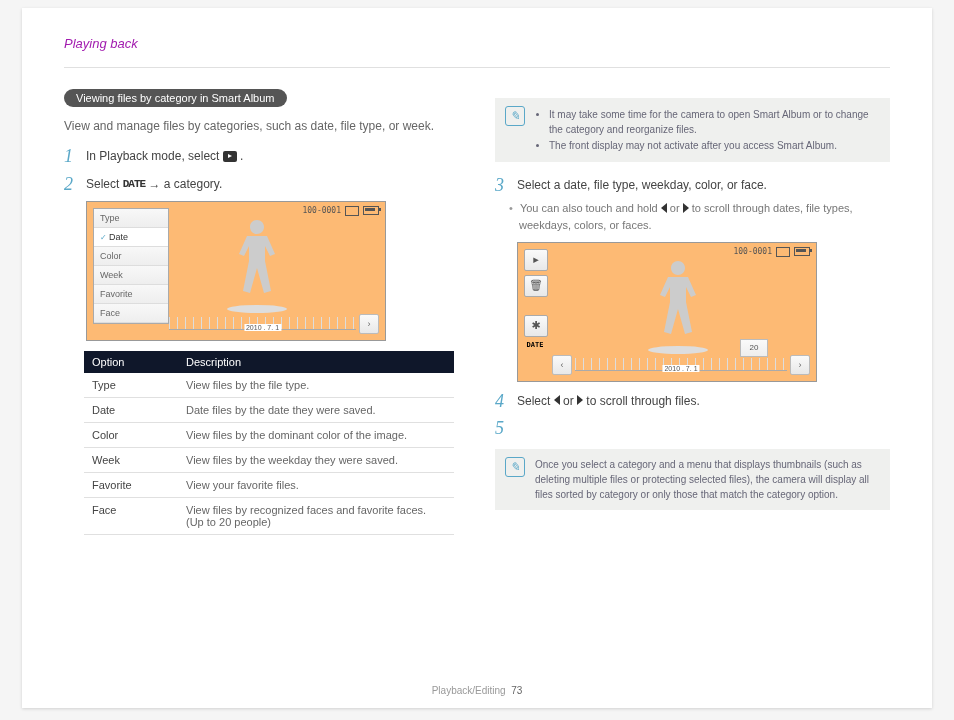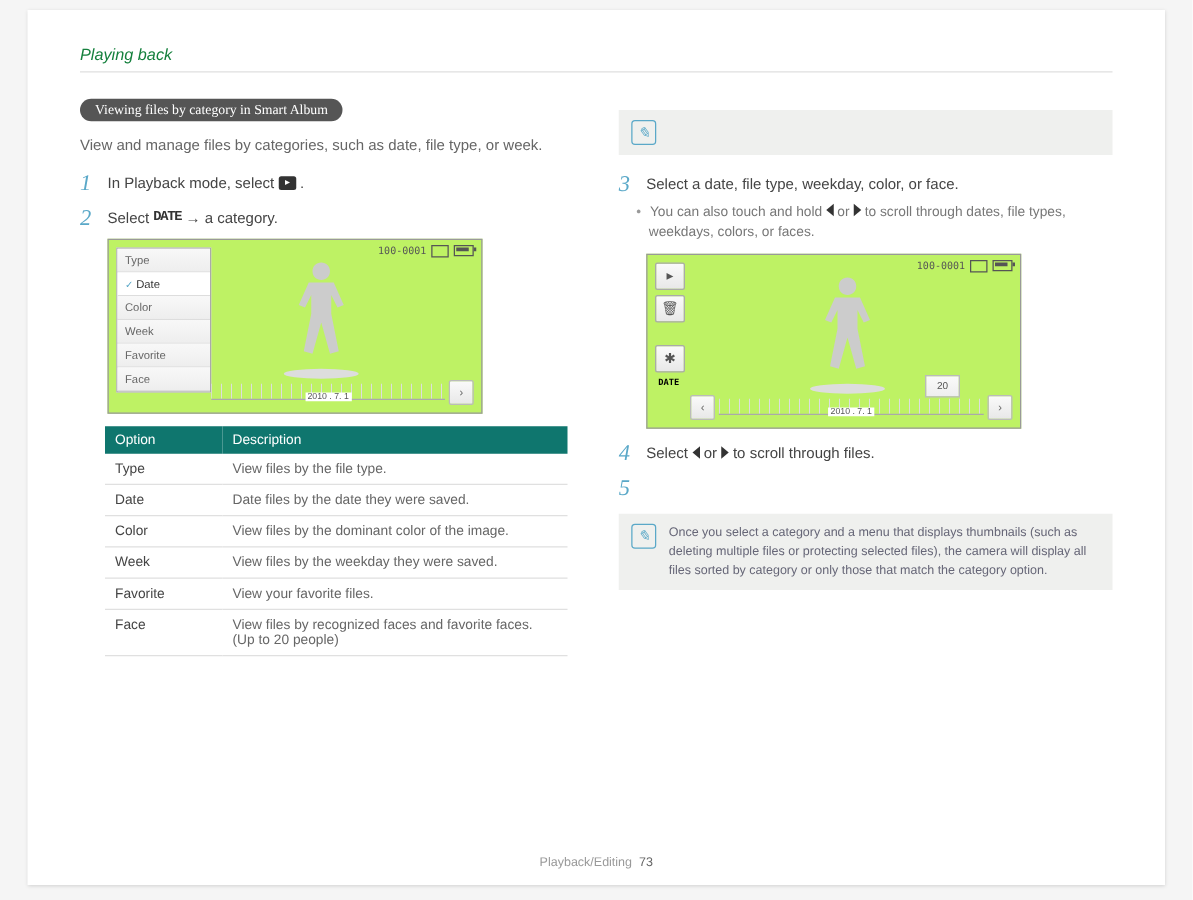--- a/index.html
+++ b/index.html
@@ -17,44 +17,43 @@
     margin: 8px auto;
     width: 910px;
     height: 700px;
     box-shadow: 0 1px 3px rgba(0,0,0,0.15);
     padding: 28px 42px 10px 42px;
     box-sizing: border-box;
     position: relative;
   }
   .header-title {
     font-size: 13px;
-    color: #15803d;
+    color: #a21caf;
     font-weight: 300;
     border-bottom: 1px solid #e0e0e0;
-    padding-bottom: 6px;
+    padding-bottom: 16px;
     margin-bottom: 20px;
     font-style: italic;
   }
   .columns {
     display: flex;
     gap: 36px;
   }
   .col {
     flex: 1;
     min-width: 0;
   }
   .pill {
     display: inline-block;
     background: #555;
     color: #fff;
     font-size: 11px;
     padding: 3px 12px;
     border-radius: 10px;
     margin-bottom: 6px;
-    font-family: Liberation Serif, serif;
   }
   .body-text {
     font-size: 12px;
     color: #666;
     line-height: 1.5;
     margin: 4px 0 12px 0;
   }
   .step {
     display: flex;
     gap: 8px;
@@ -135,21 +134,21 @@
     border-top: 5px solid transparent;
     border-bottom: 5px solid transparent;
   }
   
   .screen {
     width: 300px;
     height: 140px;
     border: 1px solid #999;
     margin: 6px 0 10px 22px;
     position: relative;
-    background: #bef264;
+    background: #fdba74;
     box-sizing: border-box;
   }
   .screen .topbar {
     position: absolute;
     right: 6px; top: 4px;
     font-size: 8px;
     color: #555;
     font-family: monospace;
     display: flex;
     gap: 4px;
@@ -257,21 +256,21 @@
     color:#555;
   }
   
   table.opts {
     width: 370px;
     margin-left: 20px;
     border-collapse: collapse;
     font-size: 11px;
   }
   table.opts th {
-    background: #0f766e;
+    background: #0f172a;
     color: #fff;
     text-align: left;
     padding: 5px 8px;
     font-weight: normal;
   }
   table.opts th:first-child { width: 78px; }
   table.opts td {
     padding: 6px 8px;
     border-bottom: 1px solid #e0e0e0;
     color: #666;
@@ -405,20 +404,24 @@
               <td>Face</td>
               <td>View files by recognized faces and favorite faces. (Up to 20 people)</td>
             </tr>
       </tbody>
         </table>
     </div>
 
     <div class="col">
       <div class="note">
         <div class="note-icon">✎</div>
+        <ul>
+          <li>It may take some time for the camera to open Smart Album or to change the category and reorganize files.</li>
+          <li>The front display may not activate after you access Smart Album.</li>
+        </ul>
       </div>
 
       <div class="step">
         <div class="step-num">3</div>
         <div class="step-text">Select a date, file type, weekday, color, or face.</div>
       </div>
       <div class="sub-bullet">
         <span>You can also touch and hold </span><span class="arrow-left"></span><span> or </span><span class="arrow-right"></span><span> to scroll through dates, file types, weekdays, colors, or faces.</span>
       </div>
 

